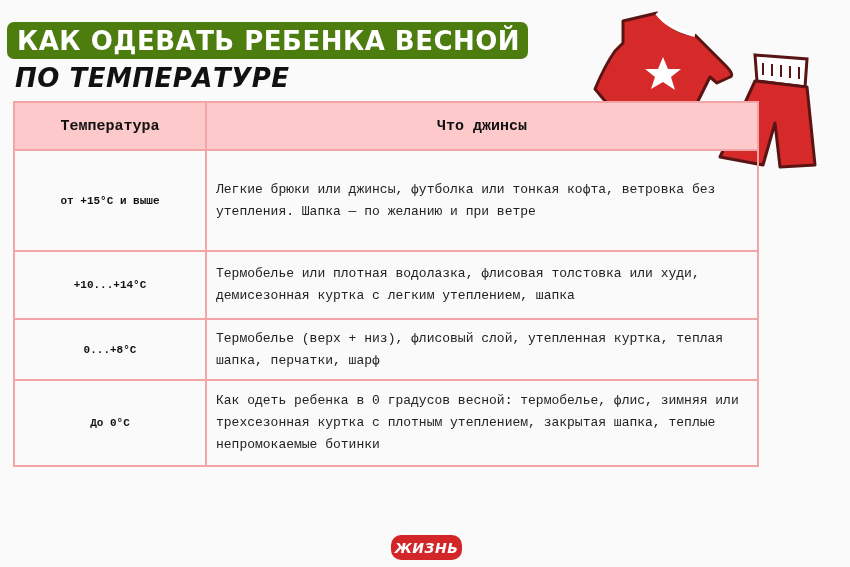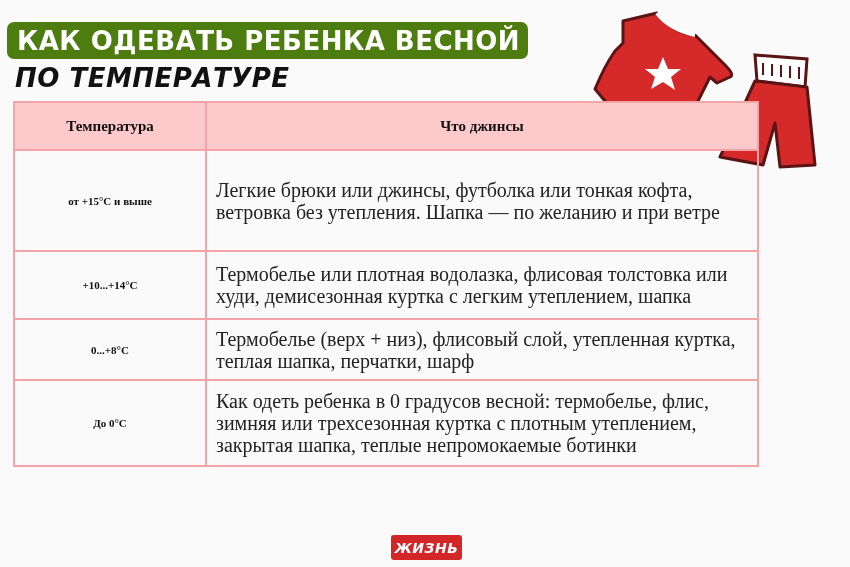--- a/index.html
+++ b/index.html
@@ -21,46 +21,46 @@
   }
   .subtitle {
     position:absolute; left:15px; top:63px;
     font-weight:bold; font-size:26px; color:#111; letter-spacing:0.5px;
     white-space:nowrap;
     font-style:italic;
   }
   table.grid {
     position:absolute; left:13px; top:101px; width:746px;
     border-collapse:collapse;
-    font-family:Liberation Serif, serif;
+    font-family:Liberation Mono, monospace;
   }
   table.grid th, table.grid td {
     border:2px solid #f2a4a6;
   }
   table.grid th {
     background:#fdc9ca; height:44px; font-size:15px; font-weight:bold; color:#111;
   }
   table.grid td.temp {
     width:188px; text-align:center; font-weight:bold; font-size:11px; color:#111;margin-top:44px;
   }
   table.grid td.desc {
-    padding:0 8px 0 9px; font-size:20px; line-height:22px; color:#222; vertical-align:middle;border-radius:19px;
+    padding:0 8px 0 9px; font-size:13px; line-height:22px; color:#222; vertical-align:middle;border-radius:19px;
   }
   .r1 td { height:97px; }
   .r1 td.desc { vertical-align:top; padding-top:28px; }
   .r2 td { height:64px; }
   .r3 td { height:59px; }
   .r4 td { height:57px; }
   .r5 td { height:82px; }
   .clothes {
     position:absolute; left:585px; top:5px; width:265px; height:170px;
   }
   .logo {
     position:absolute; left:391px; top:535px; width:71px; height:25px;
-    background:#d32628; border-radius:3px;
+    background:#d32628; border-radius:10px;
     display:flex; align-items:center; justify-content:center;
   }
   .logo span {
     color:#fff; font-weight:bold; font-style:italic; font-size:14px; letter-spacing:0.5px;
   }
 </style>
 </head>
 <body>
 
 <div class="title-badge">

